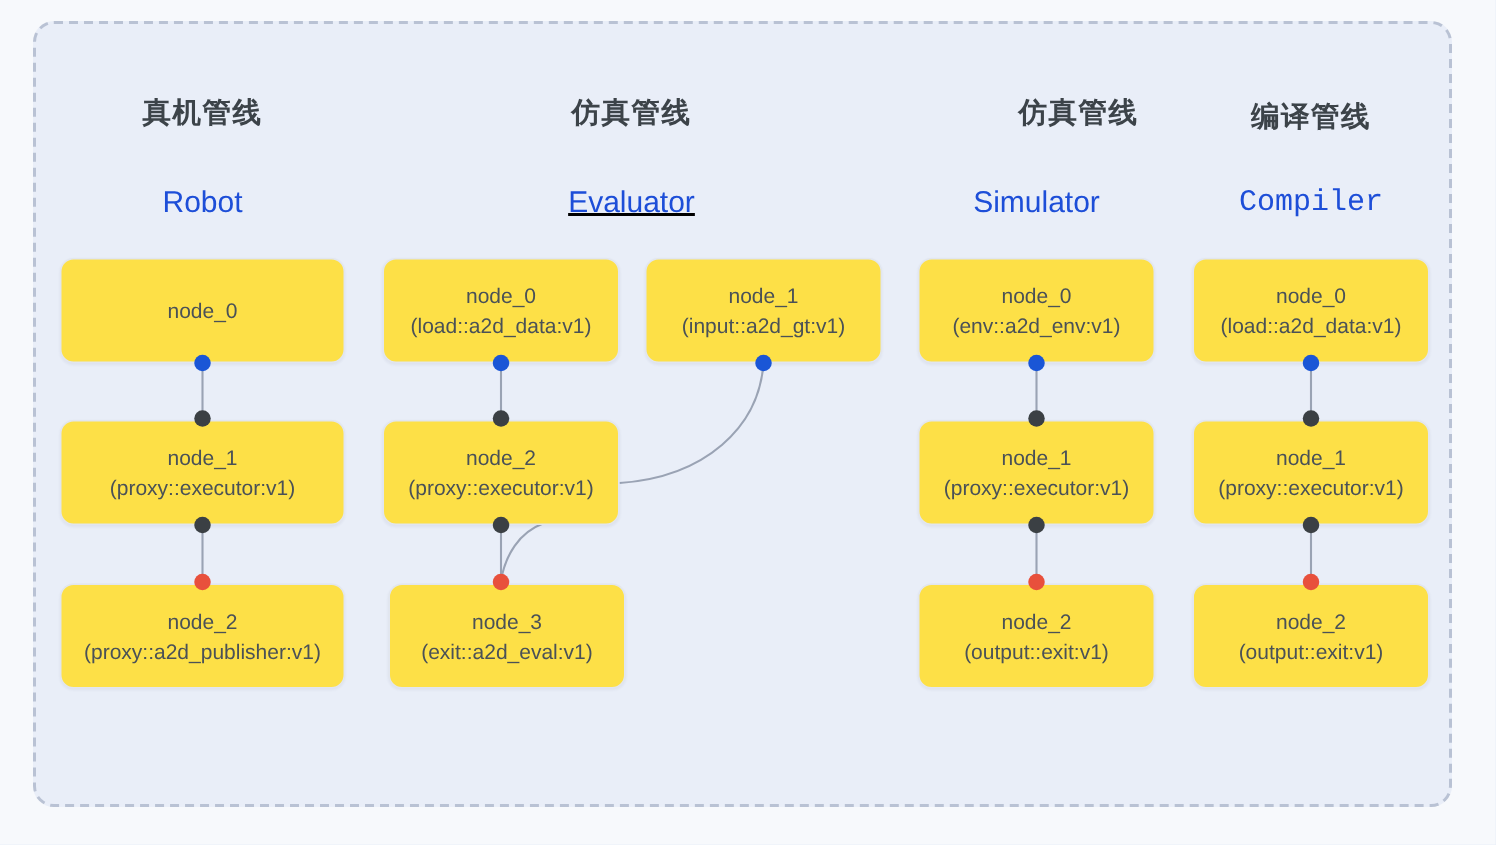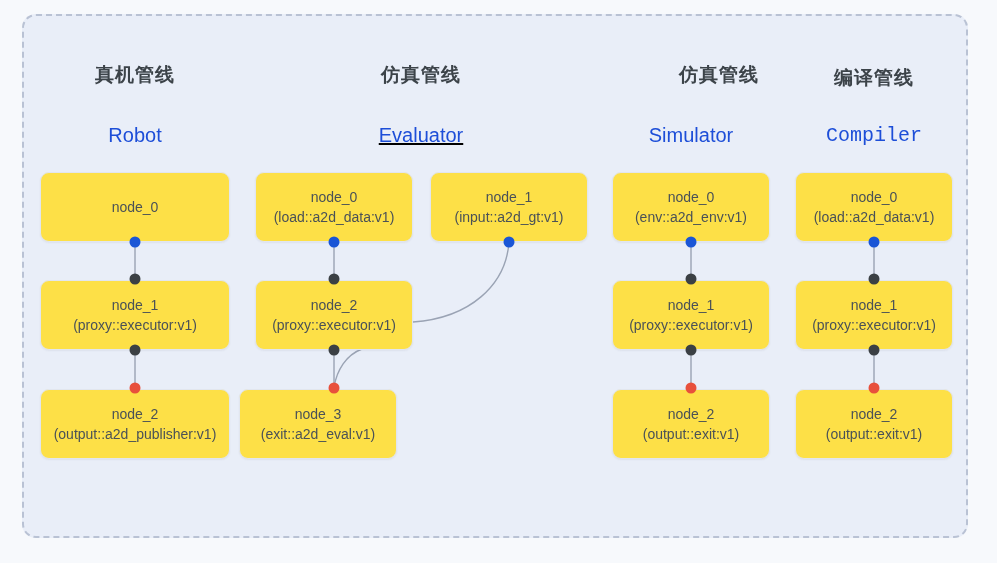--- a/index.html
+++ b/index.html
@@ -123,40 +123,40 @@
 
   <div class="node" style="left:40px;top:172px;width:190px;height:70px;">
     <div class="n-id">node_0</div>
   </div>
   <div class="node" style="left:40px;top:280px;width:190px;height:70px;">
     <div class="n-id">node_1</div>
     <div class="n-type">(proxy::executor:v1)</div>
   </div>
   <div class="node" style="left:40px;top:389px;width:190px;height:70px;">
     <div class="n-id">node_2</div>
-    <div class="n-type">(output::a2d_publisher:v1)</div>
+    <div class="n-type">(proxy::a2d_publisher:v1)</div>
   </div>
   <div class="dot blue" style="left:135px;top:242px;"></div>
   <div class="dot black" style="left:135px;top:279px;"></div>
   <div class="dot black" style="left:135px;top:350px;"></div>
   <div class="dot red" style="left:135px;top:388px;"></div>
 
   <div class="node" style="left:255px;top:172px;width:158px;height:70px;">
     <div class="n-id">node_0</div>
     <div class="n-type">(load::a2d_data:v1)</div>
   </div>
   <div class="node" style="left:430px;top:172px;width:158px;height:70px;">
     <div class="n-id">node_1</div>
     <div class="n-type">(input::a2d_gt:v1)</div>
   </div>
   <div class="node" style="left:255px;top:280px;width:158px;height:70px;">
     <div class="n-id">node_2</div>
     <div class="n-type">(proxy::executor:v1)</div>
   </div>
-  <div class="node" style="left:239px;top:389px;width:158px;height:70px;">
+  <div class="node" style="left:259px;top:389px;width:158px;height:70px;">
     <div class="n-id">node_3</div>
     <div class="n-type">(exit::a2d_eval:v1)</div>
   </div>
   <div class="dot blue" style="left:334px;top:242px;"></div>
   <div class="dot blue" style="left:509px;top:242px;"></div>
   <div class="dot black" style="left:334px;top:279px;"></div>
   <div class="dot black" style="left:334px;top:350px;"></div>
   <div class="dot red" style="left:334px;top:388px;"></div>
 
   <div class="node" style="left:612px;top:172px;width:158px;height:70px;">

